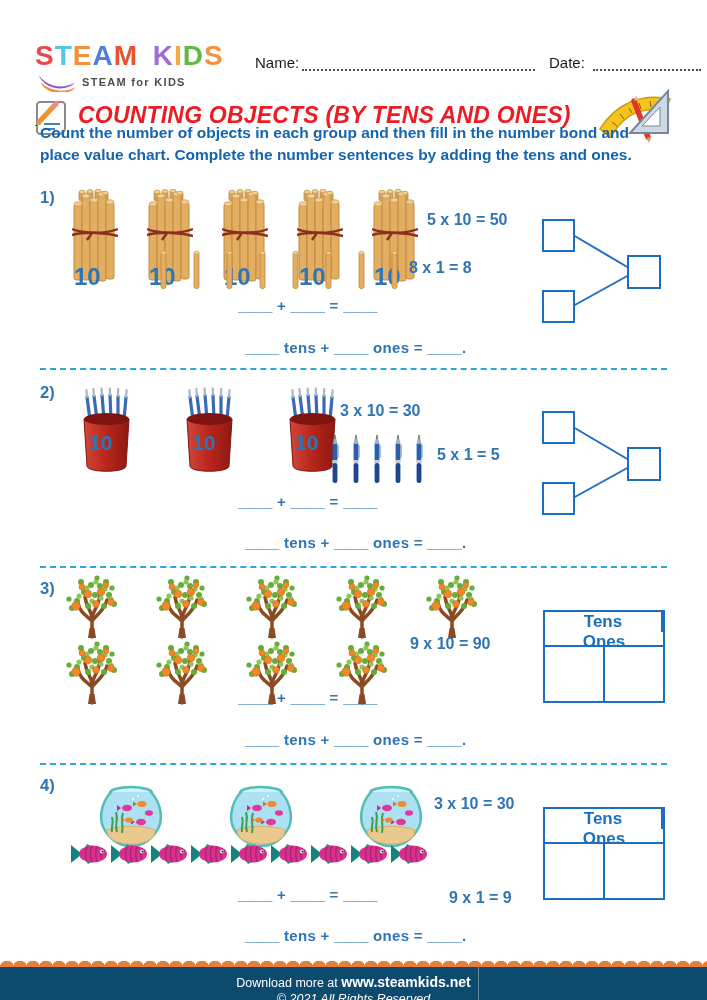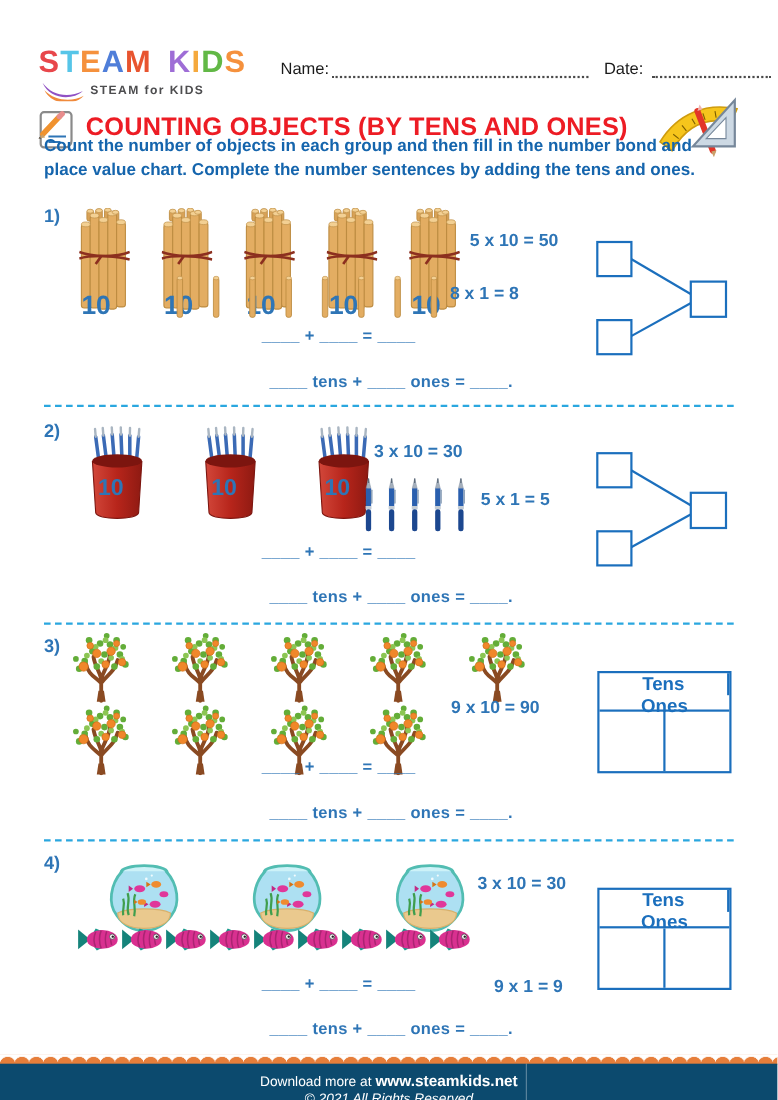--- a/index.html
+++ b/index.html
@@ -231,21 +231,21 @@
 
   <svg class="abs" style="left:30px;top:82px;" width="42" height="38" viewBox="0 0 42 38">
     <path d="M10,3 h22 c1.6,0 3,1.4 3,3 v23 c0,3.4 -2.6,6 -6,6 h-19 c-1.6,0 -3,-1.4 -3,-3 v-26 c0,-1.6 1.4,-3 3,-3 z" fill="#ffffff" stroke="#8a8a8a" stroke-width="2"></path>
     <line x1="14" y1="25" x2="30" y2="25" stroke="#2e75b6" stroke-width="1.8"></line>
     <line x1="14" y1="30" x2="25" y2="30" stroke="#2e75b6" stroke-width="1.8"></line>
     <line x1="9" y1="23" x2="24" y2="7" stroke="#f0922f" stroke-width="5" stroke-linecap="round"></line>
     <polygon points="5,27 9,23 11,26" fill="#caa06a"></polygon>
     <polygon points="5,27 6.2,25.6 7.6,26.8" fill="#333333"></polygon>
     <line x1="24" y1="7" x2="26.5" y2="4.5" stroke="#e88d8d" stroke-width="5" stroke-linecap="round"></line>
   </svg>
-  <h1 class="title-text" style="margin:0;">COUNTING OBJECTS (BY TENS AND ONES)</h1>
+  <h1 class="title-text" style="margin:0;font-style:italic;">COUNTING OBJECTS (BY TENS AND ONES)</h1>
   <svg class="abs" style="left:596px;top:70px;" width="78" height="56" viewBox="0 0 78 56">
     <path d="M4,42 C20,16 46,6 74,12 L69,24 C46,19 28,27 15,50 Z" fill="#f6c51c" stroke="#cf9c0e" stroke-width="1.5"></path>
     <g stroke="#7a5c00" stroke-width="1">
       <line x1="16" y1="35" x2="21" y2="39"></line>
         <line x1="24" y1="27" x2="28" y2="32"></line>
       <line x1="33" y1="21" x2="36" y2="26"></line>
         <line x1="43" y1="16" x2="45" y2="22"></line>
       <line x1="54" y1="14" x2="55" y2="20"></line>
         <line x1="64" y1="13" x2="64" y2="19"></line>
     </g>

